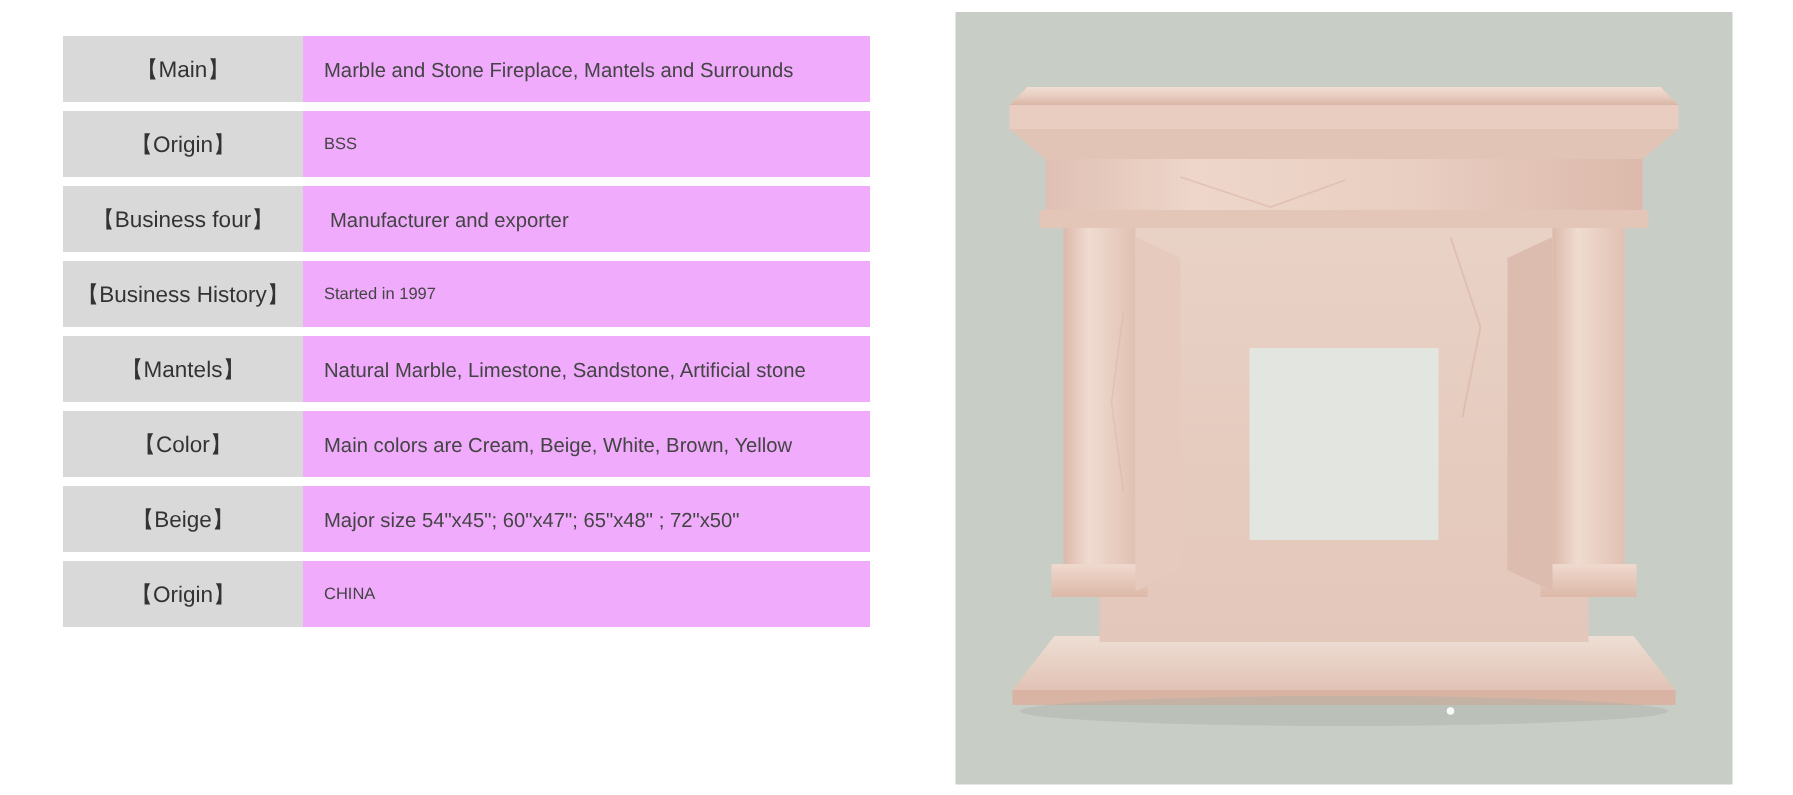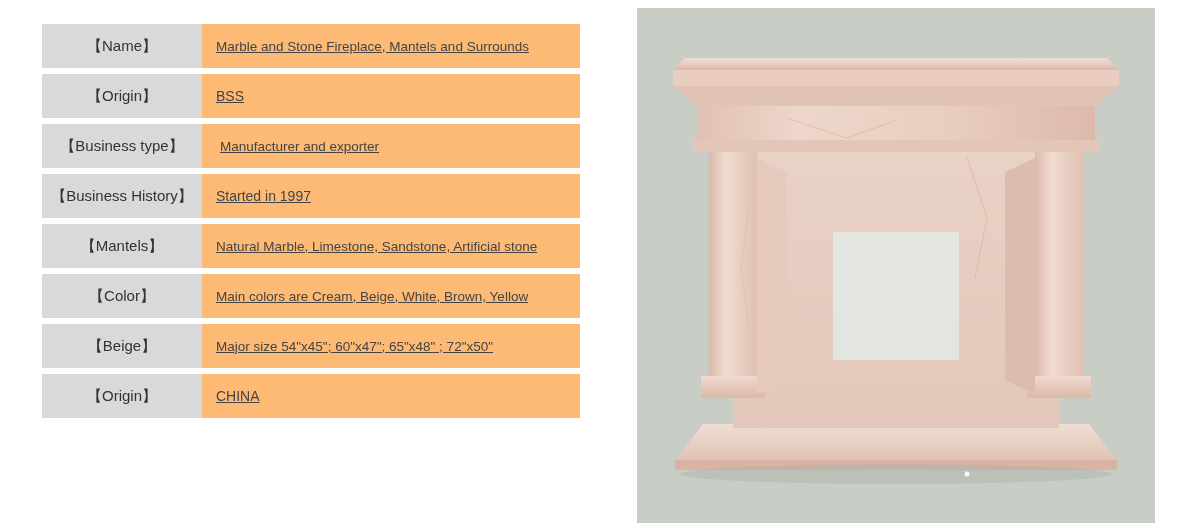--- a/index.html
+++ b/index.html
@@ -36,30 +36,29 @@
     background: #d9d9d9;
     color: #333333;
     font-size: 15px;
     text-align: center;
     vertical-align: middle;
     height: 42px;
     letter-spacing: 0px;
     white-space: nowrap;
   }
   .spec-value {
-    background: #fdba74;
+    background: #f0abfc;
     color: #444444;
     font-size: 13.5px;
     vertical-align: middle;
     height: 42px;
     padding-left: 14px;
-    text-decoration: underline;
   }
   .spec-value.wide {
-    font-size: 14px;
+    font-size: 11px;
   }
   .spec-value.pad {
     padding-left: 18px;
   }
   
   .image-panel {
     position: absolute;
     left: 637px;
     top: 8px;
     width: 518px;
@@ -76,29 +75,29 @@
   }
 </style>
 </head>
 <body>
 
 <div class="page">
 
   <table class="spec-table">
     <tbody>
       <tr class="spec-row">
-        <td class="spec-label">【Name】</td>
+        <td class="spec-label">【Main】</td>
         <td class="spec-value">Marble and Stone Fireplace, Mantels and Surrounds</td>
       </tr>
       <tr class="spec-row">
         <td class="spec-label">【Origin】</td>
         <td class="spec-value wide">BSS</td>
       </tr>
       <tr class="spec-row">
-        <td class="spec-label">【Business type】</td>
+        <td class="spec-label">【Business four】</td>
         <td class="spec-value pad">Manufacturer and exporter</td>
       </tr>
       <tr class="spec-row">
         <td class="spec-label">【Business History】</td>
         <td class="spec-value wide">Started in 1997</td>
       </tr>
       <tr class="spec-row">
         <td class="spec-label">【Mantels】</td>
         <td class="spec-value">Natural Marble, Limestone, Sandstone, Artificial stone</td>
       </tr>

